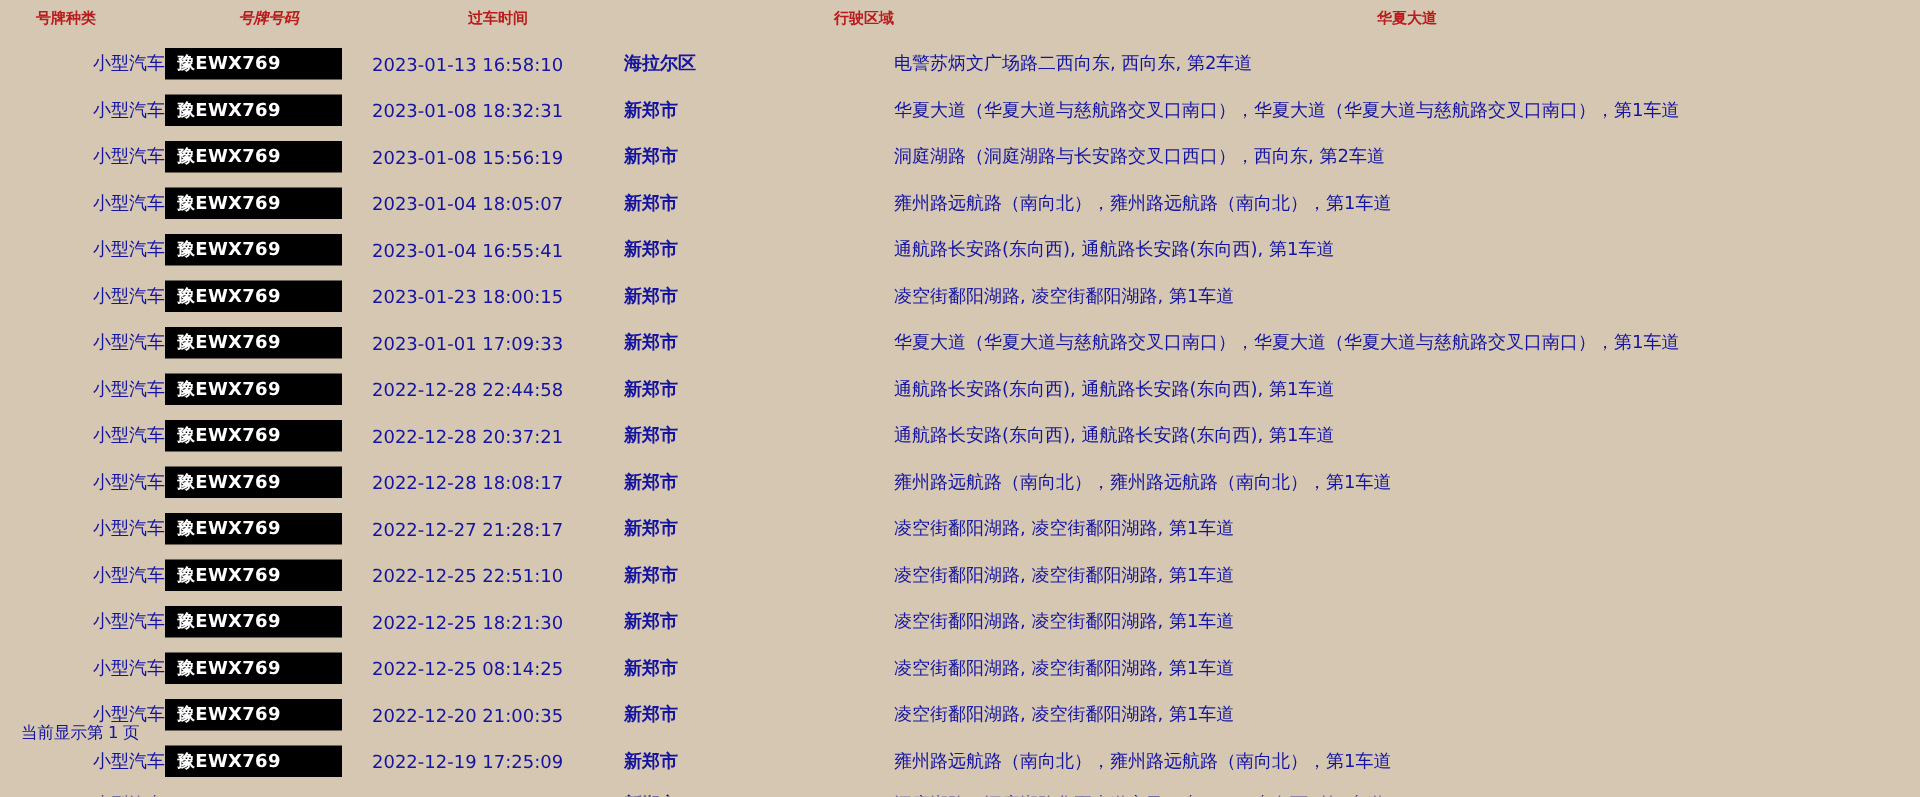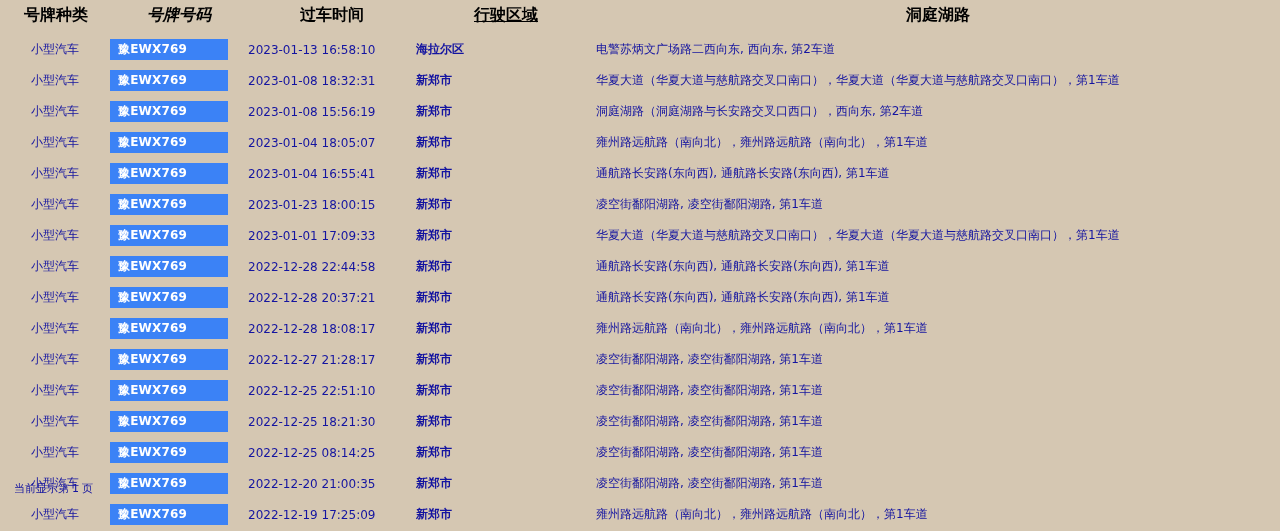--- a/index.html
+++ b/index.html
@@ -19,53 +19,53 @@
     height: 531px;
     position: relative;
     background: #d5c7b2;
   }
   table.records {
     width: 1280px;
     border-collapse: collapse;
     table-layout: fixed;
   }
   table.records th {
-    font-size: 16px;
+    font-size: 10px;
     font-weight: bold;
-    color: #000000;
+    color: #b91c1c;
     padding: 5px 0 8px 0;
     text-align: center;
     white-space: nowrap;
   }
   table.records td {
     font-size: 12px;
     color: #1414a0;
     padding: 5px 0;
     vertical-align: middle;
     white-space: nowrap;
     overflow: hidden;
   }
   .col-type   { width: 110px; }
   .col-plate  { width: 138px; }
   .col-time   { width: 168px; }
   .col-area   { width: 180px; }
   .col-place  { width: 684px; }
 
   td.cell-type {
-    text-align: center;
+    text-align: right;
     padding-left: 17px;
     color: #1616a4;
   }
   td.cell-plate {
     text-align: left;
     padding: 0;
   }
   .plate-box {
     display: block;
-    background: #3b82f6;
+    background: #000000;
     color: #ffffff;
     font-size: 12px;
     font-weight: bold;
     height: 21px;
     line-height: 21px;
     padding-left: 8px;
     margin: 0 0 0 0;
     width: 110px;
     letter-spacing: 0.2px;
   }
@@ -82,21 +82,21 @@
   }
   td.cell-place {
     text-align: left;
     padding-left: 6px;
     color: #1414a0;
     font-size: 12px;
   }
   .header-row th.h-type  { text-align: left; padding-left: 24px; }
   .header-row th.h-plate { text-align: center; font-style: italic; }
   .header-row th.h-time  { text-align: center; }
-  .header-row th.h-area  { text-align: center; text-decoration: underline; }
+  .header-row th.h-area  { text-align: right; }
   .header-row th.h-place { text-align: center; }
 
   .footer {
     position: absolute;
     left: 14px;
     bottom: 35px;
     font-size: 11px;
     color: #1414a0;
   }
   .footer .pagenum {
@@ -115,21 +115,21 @@
       <col class="col-time">
       <col class="col-area">
       <col class="col-place">
     </colgroup>
     <thead>
       <tr class="header-row">
         <th class="h-type">号牌种类</th>
         <th class="h-plate">号牌号码</th>
         <th class="h-time">过车时间</th>
         <th class="h-area">行驶区域</th>
-        <th class="h-place">洞庭湖路</th>
+        <th class="h-place">华夏大道</th>
       </tr>
     </thead>
     <tbody>
         <tr>
           <td class="cell-type">小型汽车</td>
           <td class="cell-plate">
             <span class="plate-box">豫EWX769</span>
           </td>
           <td class="cell-time">2023-01-13 16:58:10</td>
           <td class="cell-area">海拉尔区</td>

